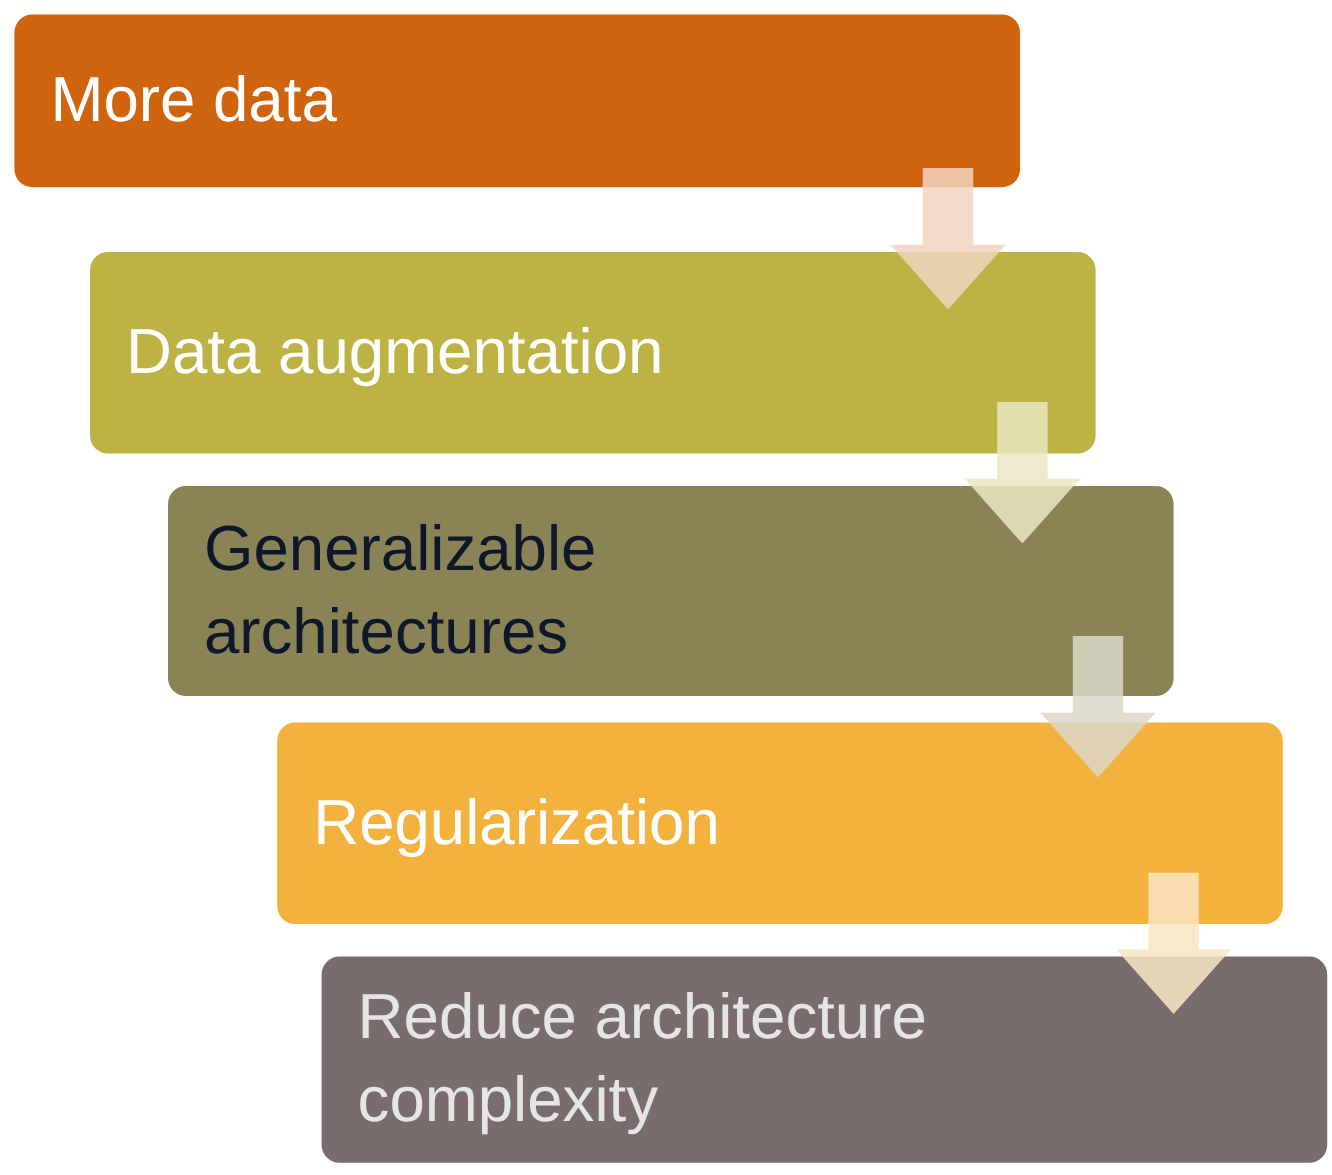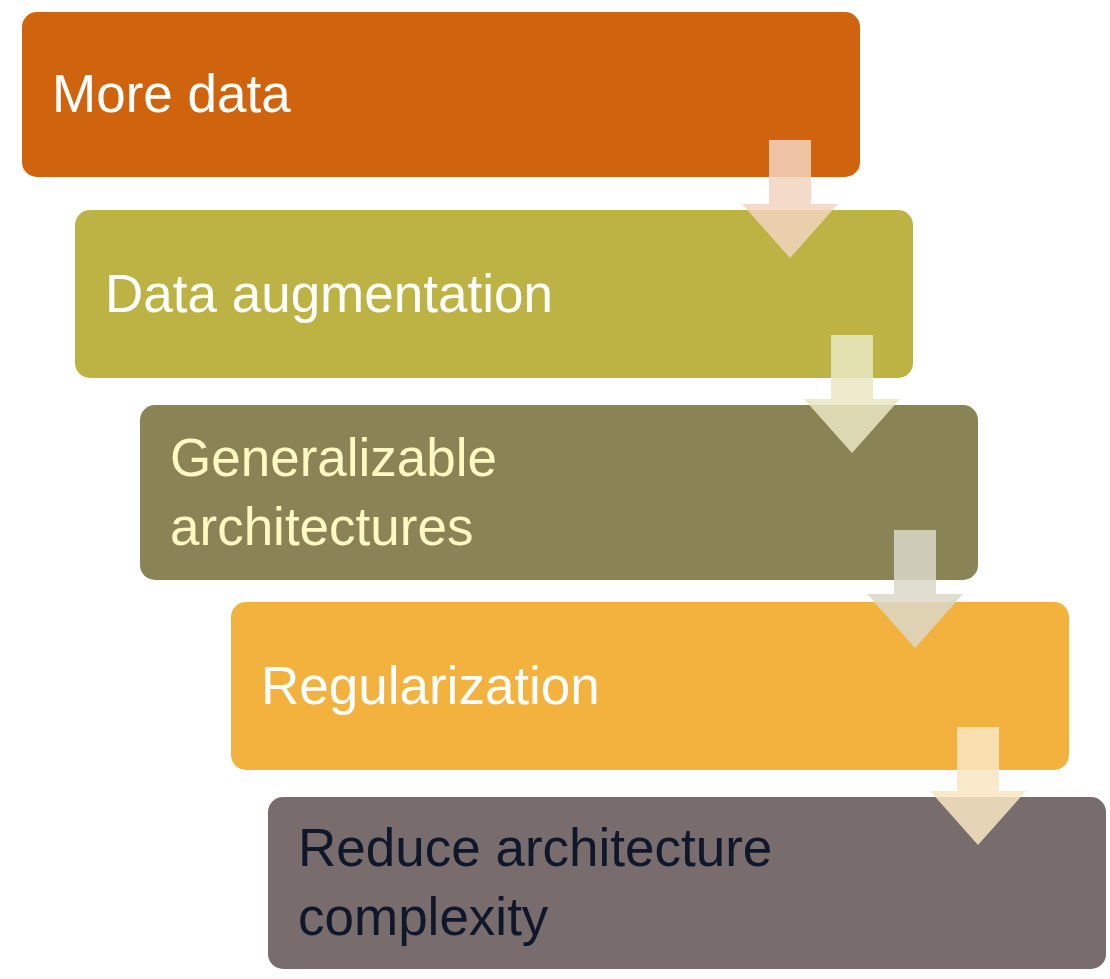--- a/index.html
+++ b/index.html
@@ -26,21 +26,21 @@
     padding-left: 30px;
     font-size: 53px;
     line-height: 1.3;
     font-weight: 400;
     z-index: 1;
   }
   .step-label {
     display: block;
     max-width: 640px;
   }
-  .step-1 { left: 22px;  top: 12px;  height: 165px; }
+  .step-1 { left: 12px;  top: 12px;  height: 144px; }
   .step-2 { left: 75px;  top: 210px; height: 168px; }
   .step-3 { left: 140px; top: 405px; height: 175px; }
   .step-4 { left: 205px; top: 602px; height: 168px; margin-left: 26px; }
   .step-5 { left: 268px; top: 797px; height: 172px; }
   .arrow {
     position: absolute;
     width: 96px;
     height: 118px;
     z-index: 2;
   }
@@ -55,29 +55,29 @@
 <div class="canvas">
 
   <div class="step step-1" style="background-color: rgb(208, 100, 14); color: rgb(255, 255, 255);">
     <span class="step-label">More data</span>
   </div>
 
   <div class="step step-2" style="background-color: rgb(189, 179, 68); color: rgb(255, 255, 255);">
     <span class="step-label">Data augmentation</span>
   </div>
 
-  <div class="step step-3" style="background-color: rgb(138, 131, 85); color: #fef9c3;">
+  <div class="step step-3" style="background-color: rgb(138, 131, 85); color: #0f172a;">
     <span class="step-label">Generalizable architectures</span>
   </div>
 
   <div class="step step-4" style="background-color: rgb(243, 177, 61); color: rgb(255, 255, 255);">
     <span class="step-label">Regularization</span>
   </div>
 
-  <div class="step step-5" style="background-color: rgb(120, 108, 108); color: #0f172a;">
+  <div class="step step-5" style="background-color: rgb(120, 108, 108); color: #e5e5e5;">
     <span class="step-label">Reduce architecture complexity</span>
   </div>
 
   <svg class="arrow arrow-1" viewBox="0 0 96 118">
     <polygon points="27,0 69,0 69,64 96,64 48,118 0,64 27,64" fill-opacity="0.85" fill="#F2D4BE"></polygon>
   </svg>
 
   <svg class="arrow arrow-2" viewBox="0 0 96 118">
     <polygon points="27,0 69,0 69,64 96,64 48,118 0,64 27,64" fill-opacity="0.85" fill="#EAE7C2"></polygon>
   </svg>

